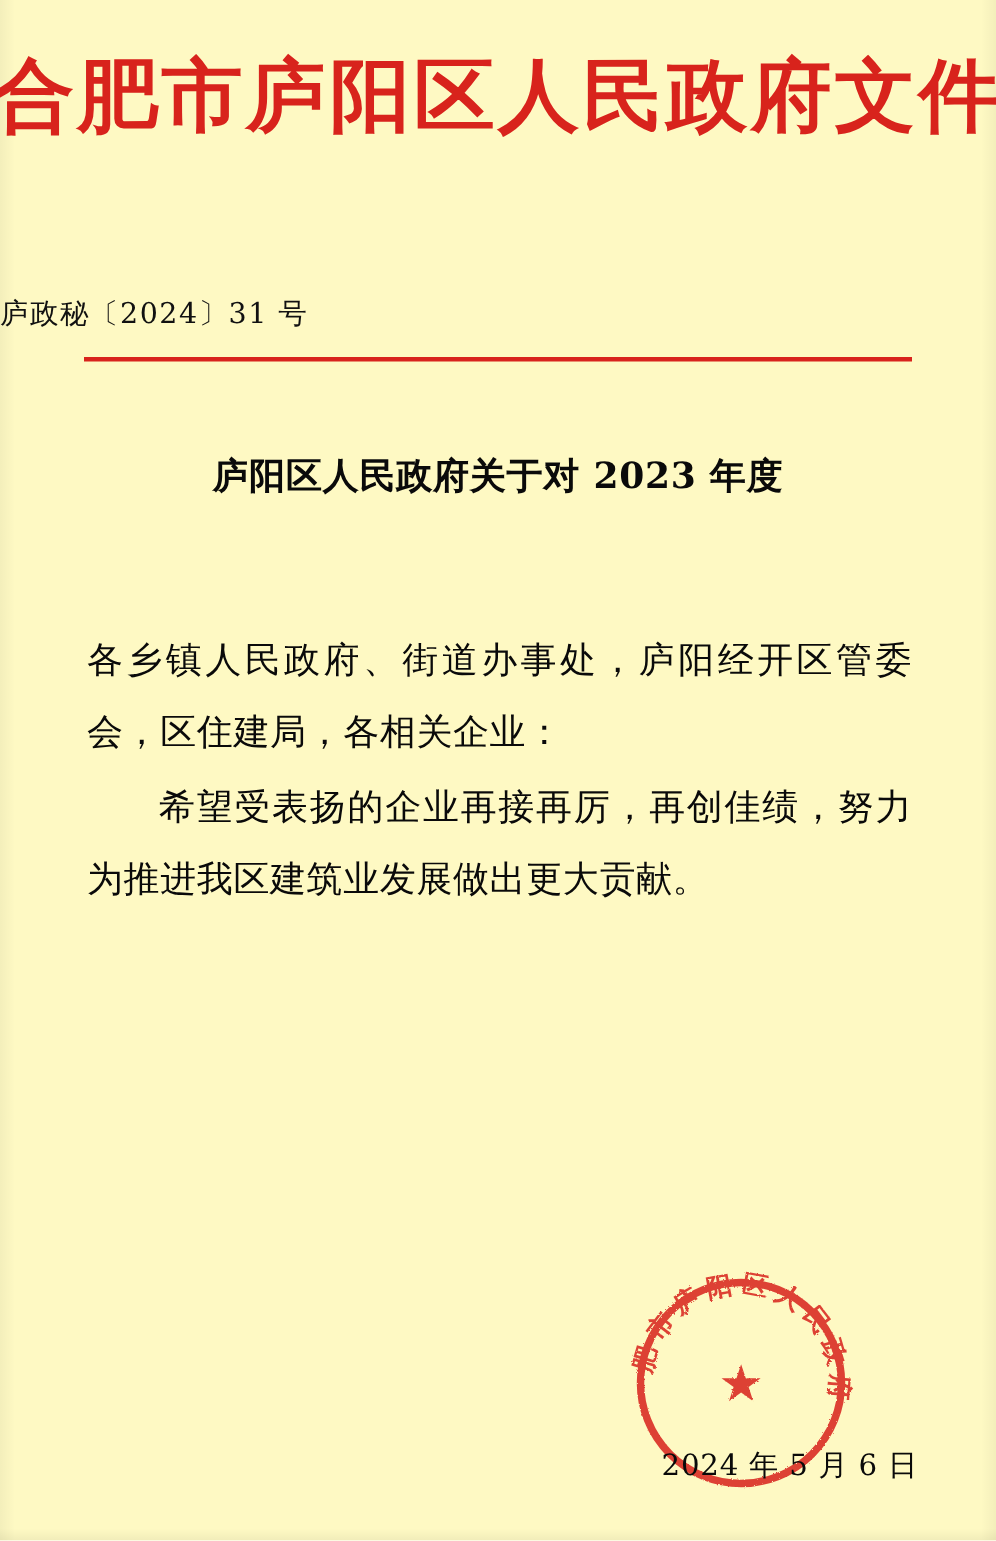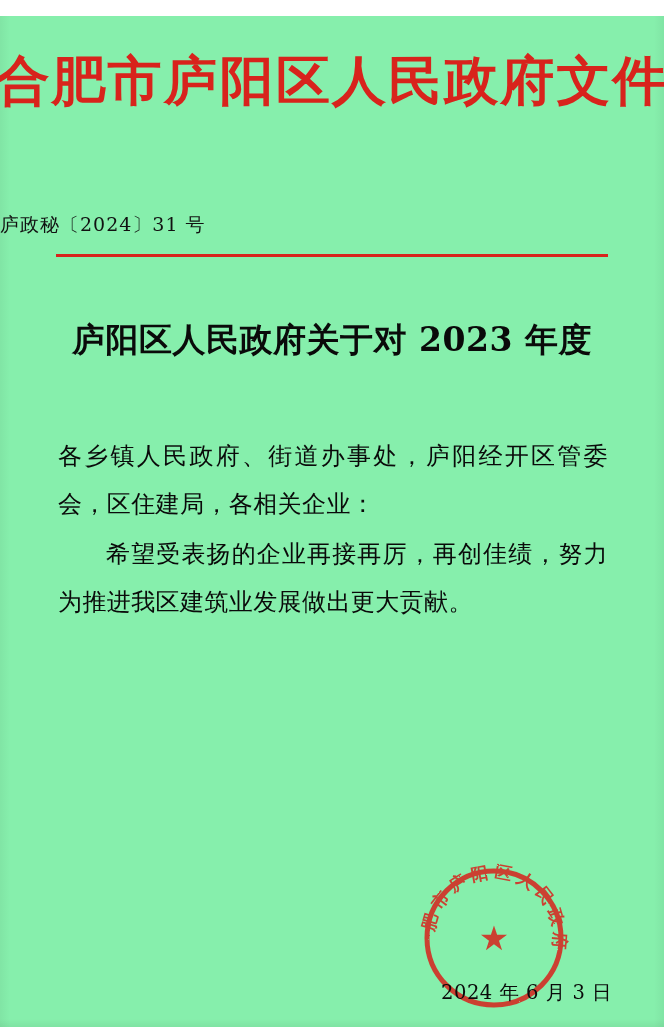--- a/index.html
+++ b/index.html
@@ -11,22 +11,21 @@
     width: 664px;
     height: 1027px;
     position: relative;
     font-family: "DejaVu Serif", "Liberation Serif", serif;
     color: #0a0a0a;
     overflow: hidden;
   }
   .page {
     position: absolute;
     inset: 0;
-    background: #86efac;
-    margin-top: 16px;
+    background: #fef9c3;
   }
 
   
   .doc-header {
     position: absolute;
     top: 34px;
     left: 0;
     right: 0;
     text-align: center;
   }
@@ -65,21 +64,21 @@
   }
 
   
   .doc-subject {
     position: absolute;
     top: 298px;
     left: 60px;
     width: 544px;
     text-align: center;
     font-weight: 700;
-    font-size: 33px;
+    font-size: 24px;
     line-height: 1.6;
     letter-spacing: 0.5px;
   }
   .doc-subject .line {
     display: block;
   }
 
   
   .doc-body {
     position: absolute;
@@ -190,15 +189,15 @@
       <g filter="url(#rough)" opacity="0.85">
         <circle cx="80" cy="80" r="67" fill="none" stroke="#d8231c" stroke-width="5"></circle>
         <text font-family="'DejaVu Serif','Liberation Serif',serif" font-size="17" font-weight="700" fill="#d8231c" letter-spacing="5">
           <textPath href="#sealArc" startOffset="25%" text-anchor="middle">合肥市庐阳区人民政府</textPath>
         </text>
         <text x="80" y="92" text-anchor="middle" font-family="'DejaVu Sans','Liberation Sans',sans-serif" font-size="34" fill="#d8231c">★</text>
       </g>
     </svg>
   </div>
 
-  <div class="doc-date">2024 年 6 月 3 日</div>
+  <div class="doc-date">2024 年 5 月 6 日</div>
 
 </div>
 
 </body></html>

